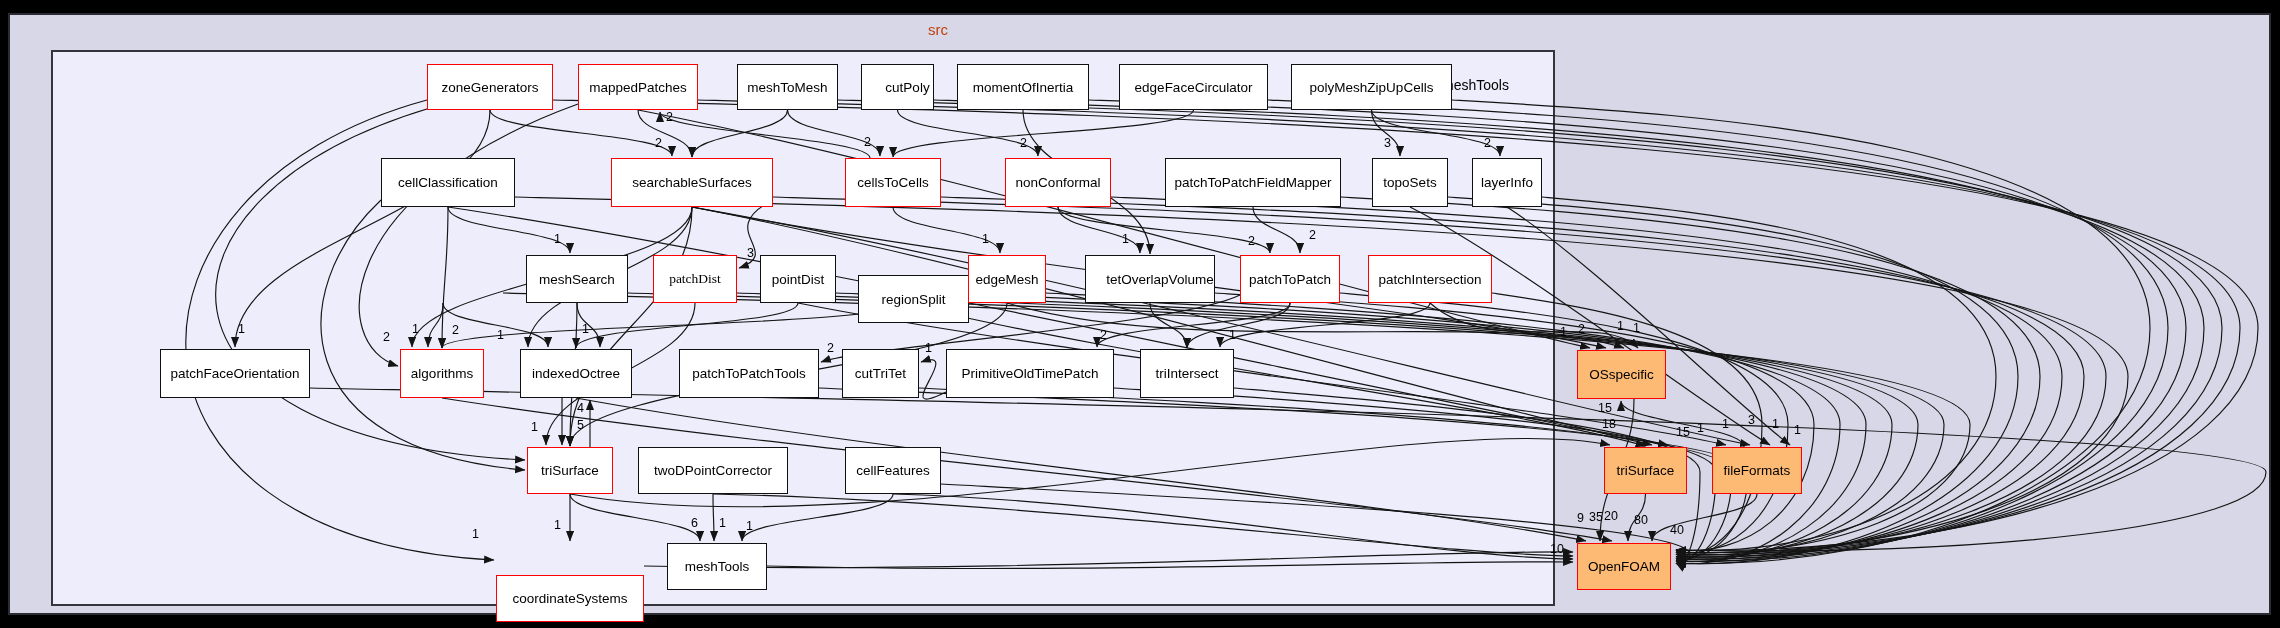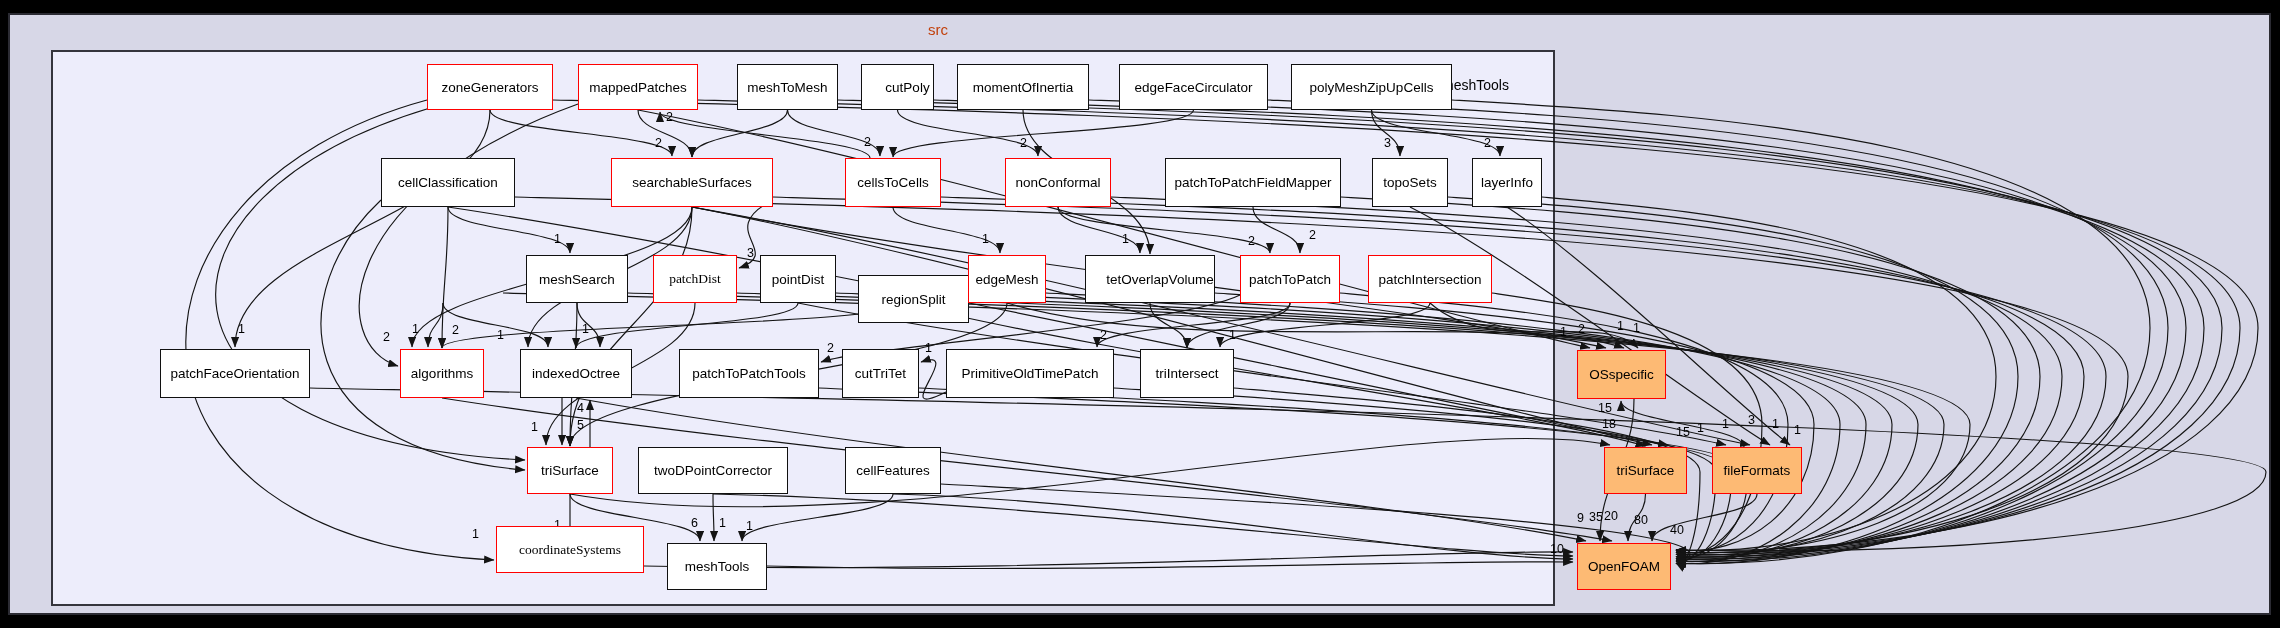--- a/index.html
+++ b/index.html
@@ -214,17 +214,17 @@
       <div class="node" style="left: 679px; top: 349px; width: 140px; height: 49px;">patchToPatchTools</div>
       <div class="node" style="left: 842px; top: 349px; width: 77px; height: 49px;">cutTriTet</div>
       <div class="node" style="left: 946px; top: 349px; width: 168px; height: 49px;">PrimitiveOldTimePatch</div>
       <div class="node" style="left: 1140px; top: 349px; width: 94px; height: 49px;">triIntersect</div>
       <div class="node red ext" style="left: 1577px; top: 350px; width: 89px; height: 49px;">OSspecific</div>
       <div class="node red" style="left: 527px; top: 447px; width: 86px; height: 47px;">triSurface</div>
       <div class="node" style="left: 638px; top: 447px; width: 150px; height: 47px;">twoDPointCorrector</div>
       <div class="node" style="left: 845px; top: 447px; width: 96px; height: 47px;">cellFeatures</div>
       <div class="node red ext" style="left: 1604px; top: 447px; width: 83px; height: 47px;">triSurface</div>
       <div class="node red ext" style="left: 1712px; top: 447px; width: 90px; height: 47px;">fileFormats</div>
-      <div class="node red" style="left: 496px; top: 526px; width: 148px; height: 47px; font-family: Liberation Serif, serif;">coordinateSystems</div>
+      <div class="node red" style="left: 496px; top: 575px; width: 148px; height: 47px;">coordinateSystems</div>
       <div class="node" style="left: 667px; top: 543px; width: 100px; height: 47px;">meshTools</div>
       <div class="node red ext" style="left: 1577px; top: 543px; width: 94px; height: 47px;">OpenFOAM</div>
     </div>
 </div>
 
 </body></html>

